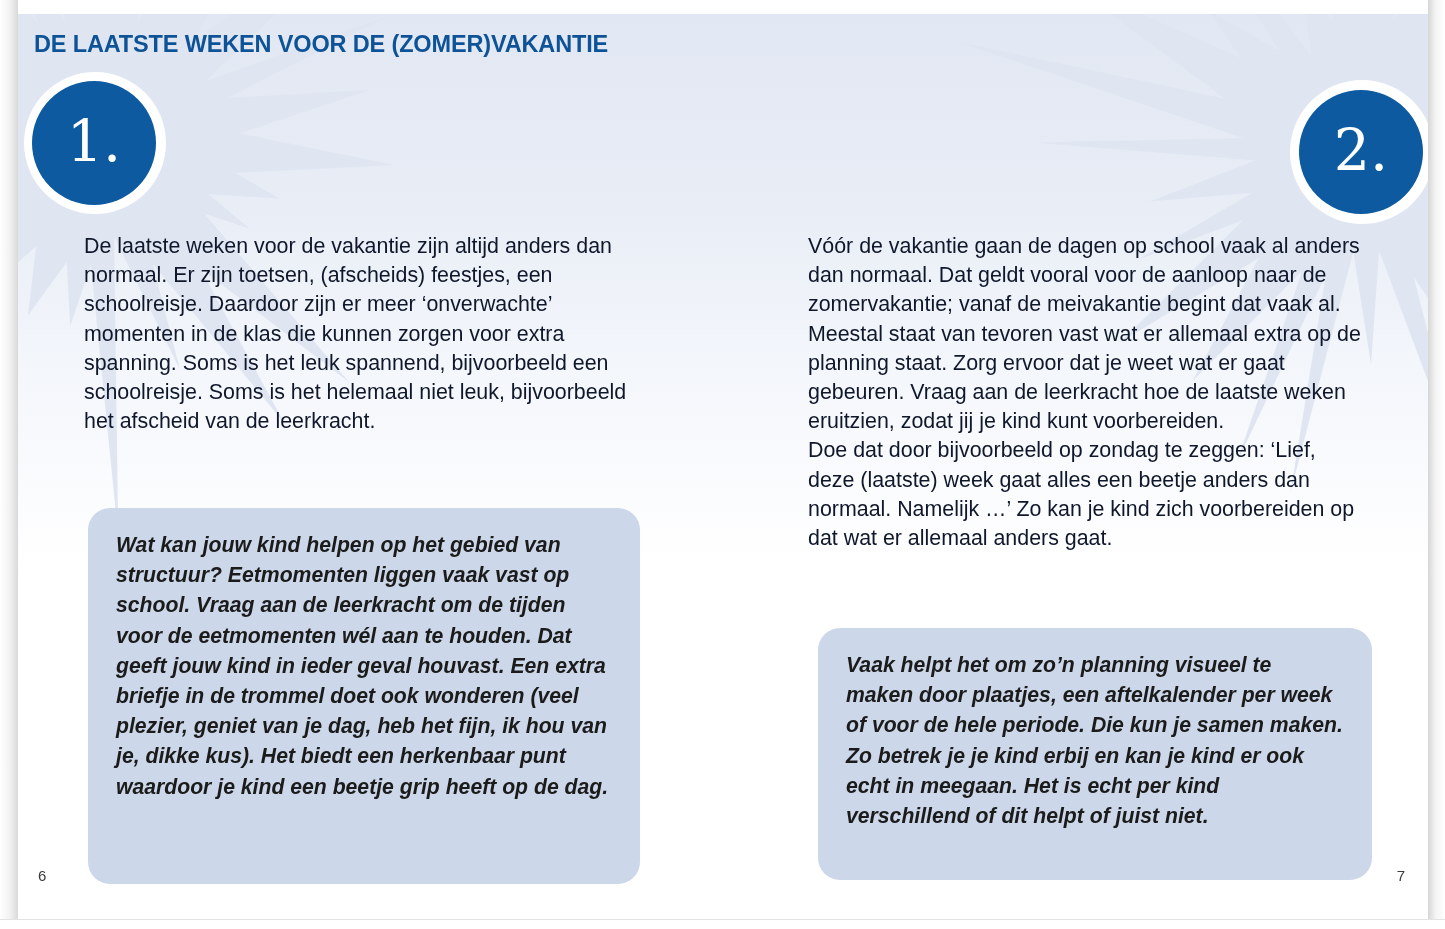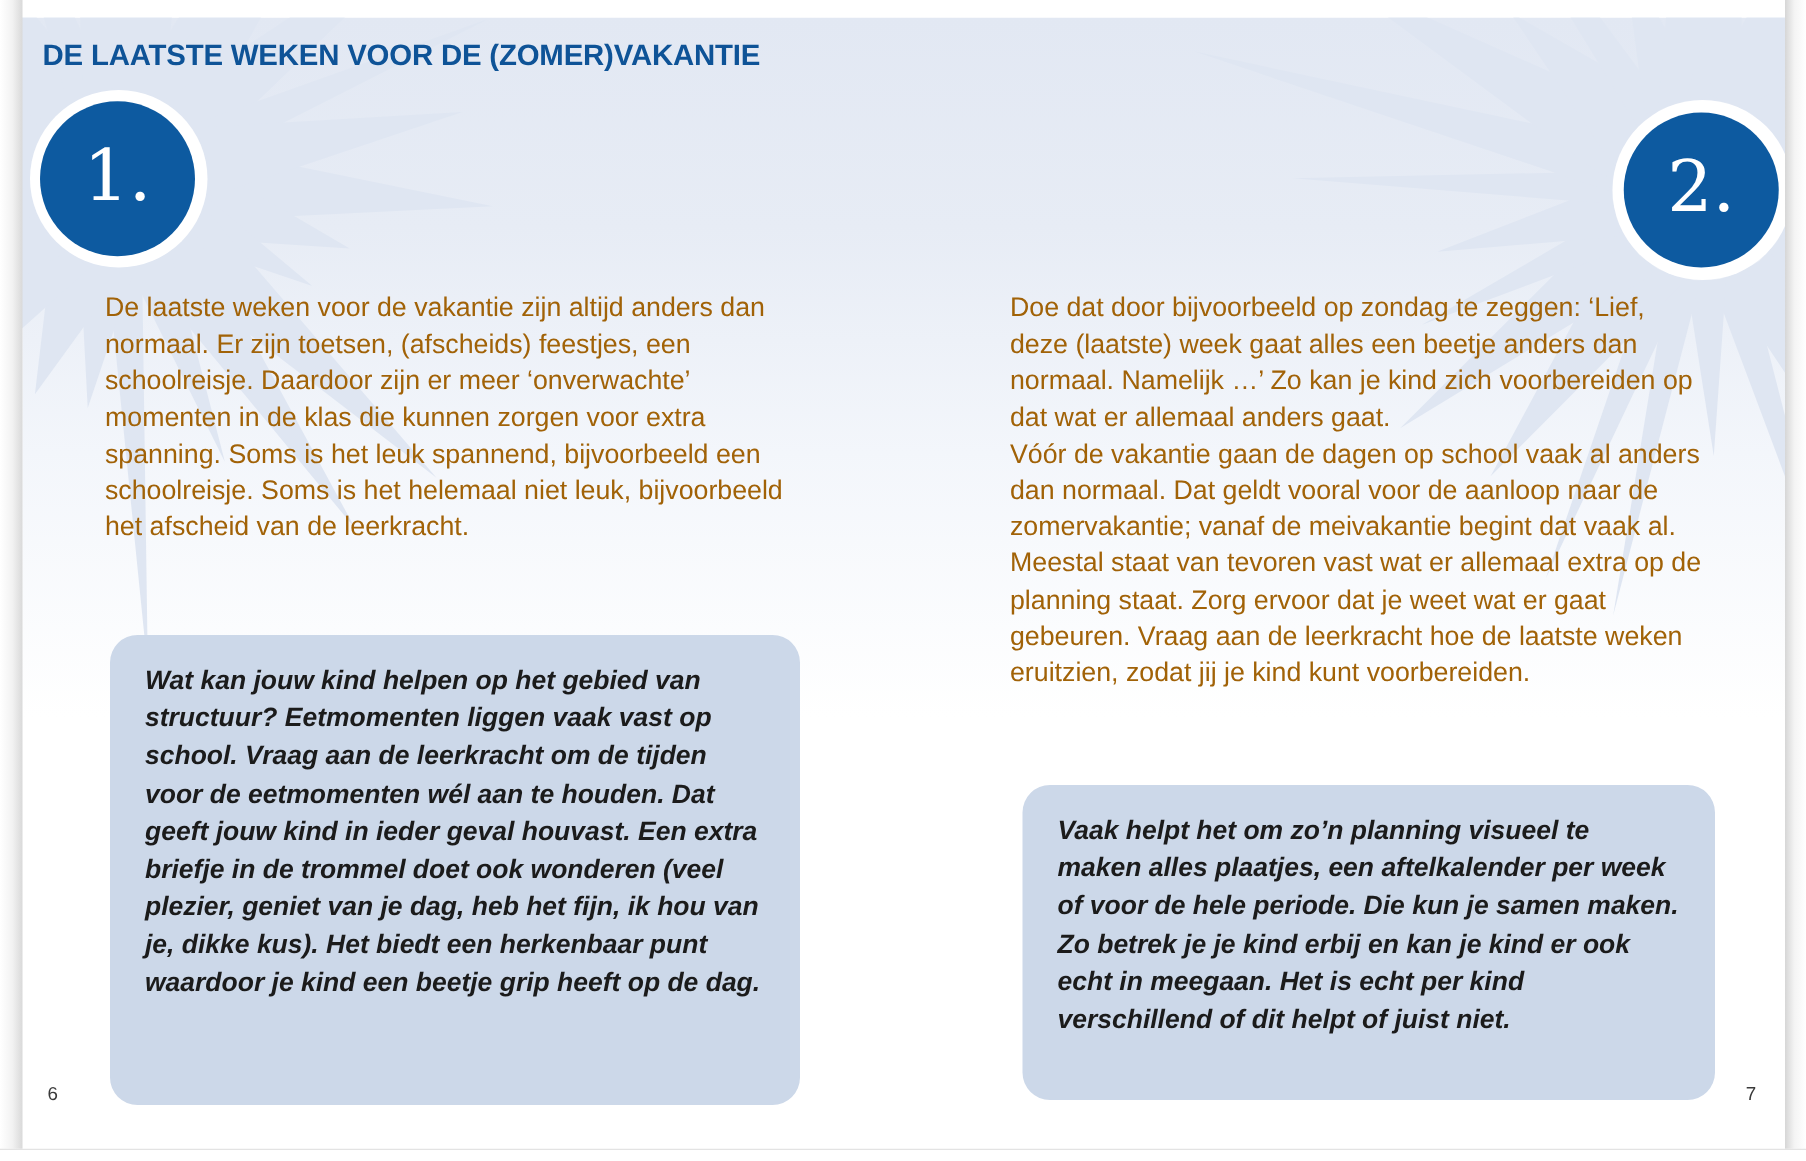--- a/index.html
+++ b/index.html
@@ -139,21 +139,21 @@
     margin: 0;
   }
   .head-left  { left: 180px; top: 86px;  width: 470px; }
   .head-right { left: 808px; top: 133px; width: 470px; }
 
   .body {
     position: absolute;
     font-family: "Liberation Sans", sans-serif;
     font-size: 21.4px;
     line-height: 29.2px;
-    color: #a16207;
+    color: #0f172a;
     margin: 0;
   }
   .body-left  { left: 84px;  top: 232px; width: 566px; }
   .body-right { left: 808px; top: 232px; width: 560px; }
   .body p { margin: 0; }
 
   .callout {
     position: absolute;
     background: #ccd8e9;
     border-radius: 22px;
@@ -384,24 +384,24 @@
     </div>
 
     <div class="pagenum pagenum-left">6</div>
 
     <div class="numcircle two">
       <span>2.</span>
     </div>
 
 
     <div class="body body-right">
+      <p>Vóór de vakantie gaan de dagen op school vaak al anders dan normaal. Dat geldt vooral voor de aanloop naar de zomervakantie; vanaf de meivakantie begint dat vaak al. Meestal staat van tevoren vast wat er allemaal extra op de planning staat. Zorg ervoor dat je weet wat er gaat gebeuren. Vraag aan de leerkracht hoe de laatste weken eruitzien, zodat jij je kind kunt voorbereiden.</p>
       <p>Doe dat door bijvoorbeeld op zondag te zeggen: ‘Lief, deze (laatste) week gaat alles een beetje anders dan normaal. Namelijk …’ Zo kan je kind zich voorbereiden op dat wat er allemaal anders gaat.</p>
-      <p>Vóór de vakantie gaan de dagen op school vaak al anders dan normaal. Dat geldt vooral voor de aanloop naar de zomervakantie; vanaf de meivakantie begint dat vaak al. Meestal staat van tevoren vast wat er allemaal extra op de planning staat. Zorg ervoor dat je weet wat er gaat gebeuren. Vraag aan de leerkracht hoe de laatste weken eruitzien, zodat jij je kind kunt voorbereiden.</p>
     </div>
 
     <div class="callout callout-right">
-      <p>Vaak helpt het om zo’n planning visueel te maken alles plaatjes, een aftelkalender per week of voor de hele periode. Die kun je samen maken. Zo betrek je je kind erbij en kan je kind er ook echt in meegaan. Het is echt per kind verschillend of dit helpt of juist niet.</p>
+      <p>Vaak helpt het om zo’n planning visueel te maken door plaatjes, een aftelkalender per week of voor de hele periode. Die kun je samen maken. Zo betrek je je kind erbij en kan je kind er ook echt in meegaan. Het is echt per kind verschillend of dit helpt of juist niet.</p>
     </div>
 
     <div class="pagenum pagenum-right">7</div>
 
   </div>
 </div>
 
 </body></html>

